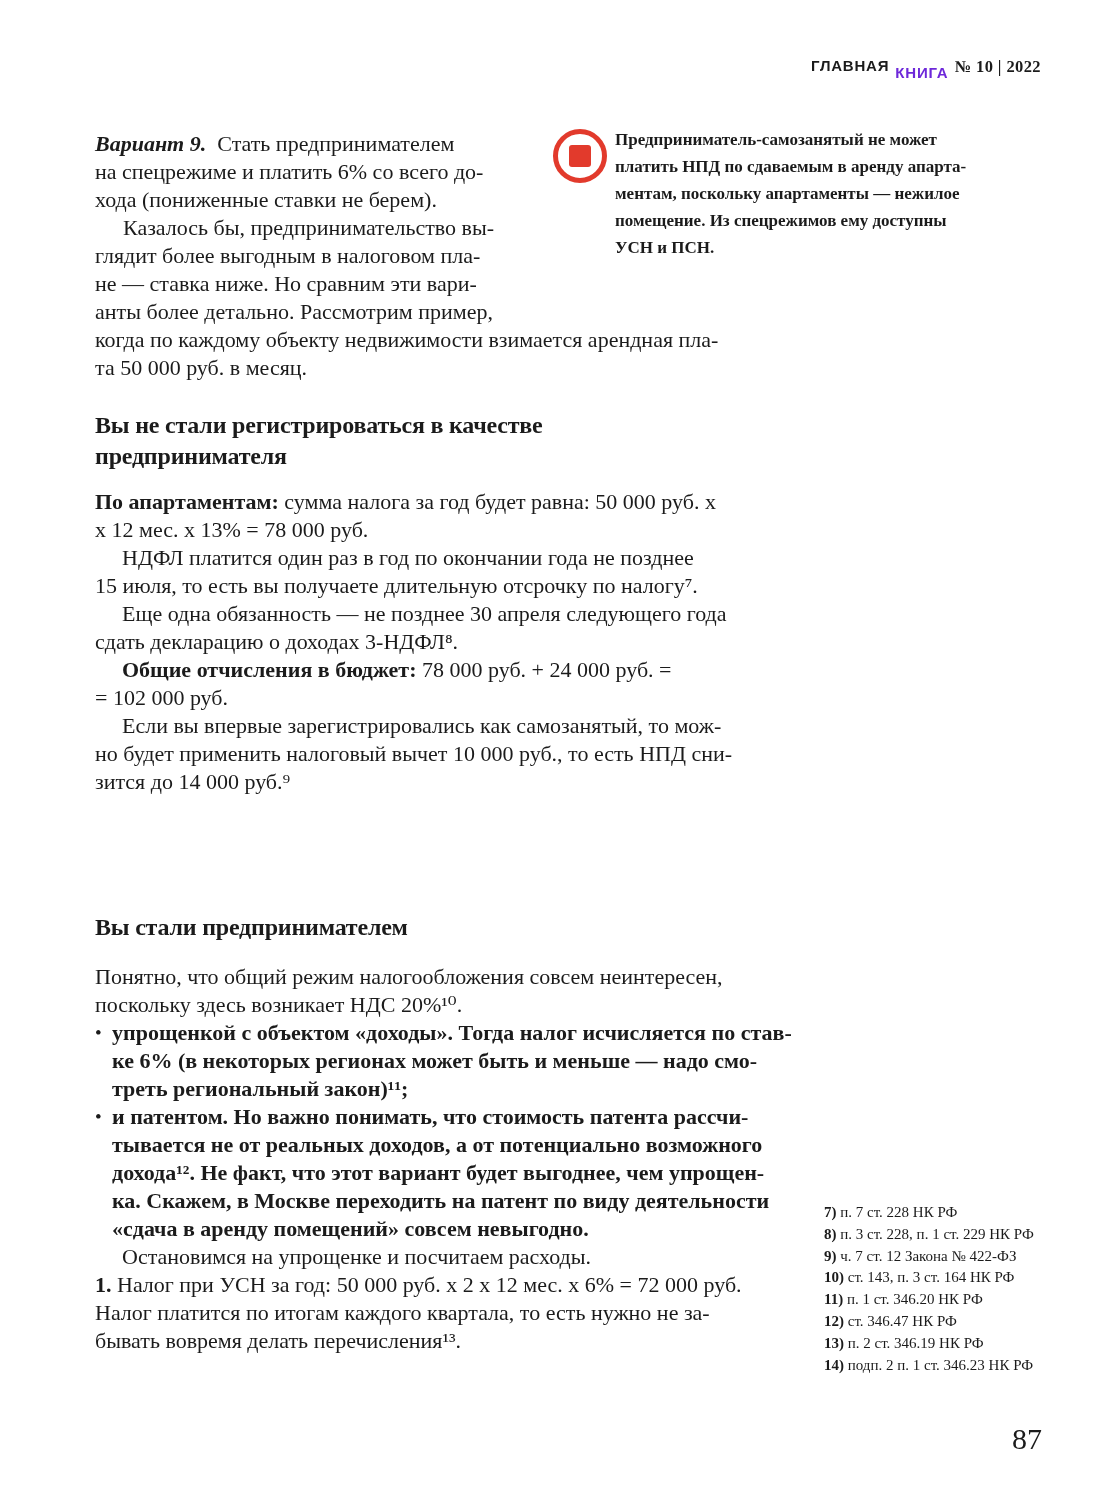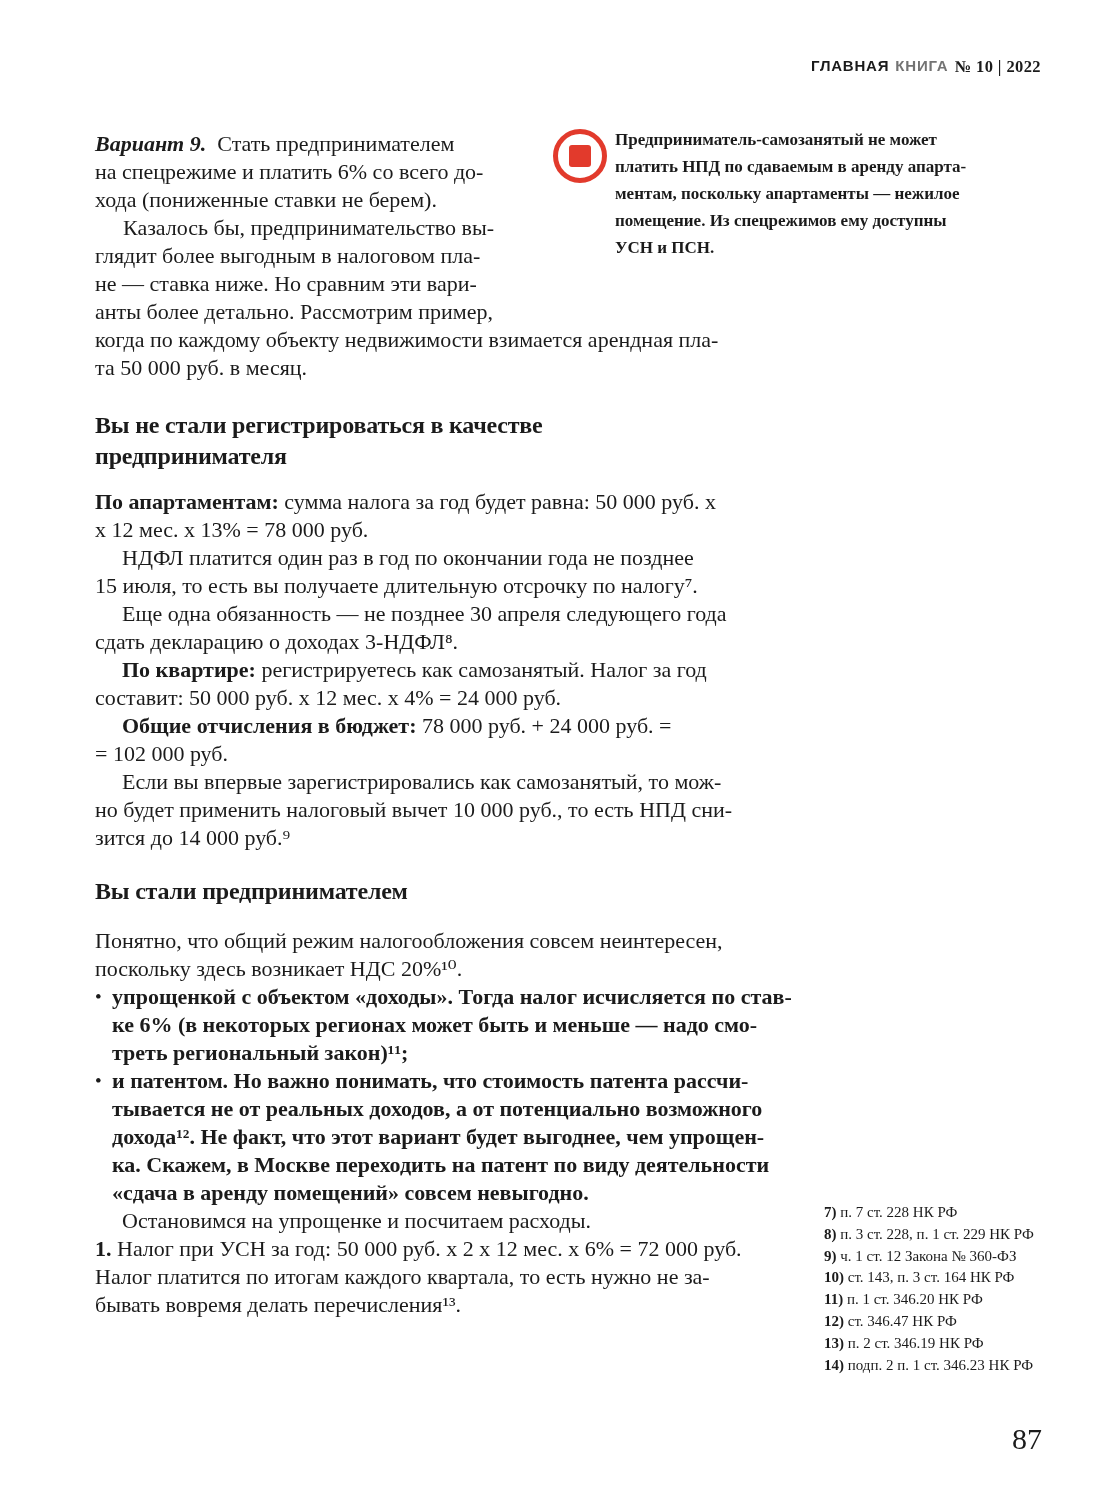--- a/index.html
+++ b/index.html
@@ -9,21 +9,21 @@
     font-family:"Liberation Serif","DejaVu Serif",serif;
   }
 
   
   .masthead{
     position:absolute;top:57px;right:63px;
     font-family:"Liberation Sans","DejaVu Sans",sans-serif;
     font-weight:bold;font-size:15px;letter-spacing:.8px;color:#1b1b1b;
     display:flex;align-items:flex-start;gap:6px;white-space:nowrap;
   }
-  .brand-purple{color:#737373;}
+  .brand-purple{color:#6d28d9;margin-top:7px;}
   .issue{
     font-family:"Liberation Serif","DejaVu Serif",serif;
     font-size:16.5px;letter-spacing:.4px;
   }
 
   
   .intro{
     position:absolute;left:95px;top:130px;width:700px;
     font-size:23px;line-height:30px;
   }
@@ -44,21 +44,21 @@
   .att-text{font-weight:bold;font-size:17px;line-height:27px;white-space:pre;}
 
   
   .text-section{position:absolute;left:95px;width:705px;}
   .sec-0{top:410px;}
   .sec-1{top:876px;}
   .sec-heading{
     font-size:24px;line-height:31px;font-weight:bold;letter-spacing:-.2px;
     margin:0 0 16px;white-space:pre;
   }
-  .sec-1 .sec-heading{margin-bottom:20px;}
+  .sec-1 .sec-heading{margin-bottom:20px;margin-top:36px;}
   .para{font-size:22px;line-height:28px;margin:0;white-space:pre;}
   .para.indent{text-indent:27px;}
   .lead{font-weight:bold;font-style:normal;}
   .bullet{display:flex;font-size:22px;line-height:28px;}
   .bullet .marker{flex:none;width:17px;font-size:19px;}
   .bullet .btext{white-space:pre;font-weight:bold;}
 
   
   .footnotes{
     position:absolute;left:824px;top:1202px;width:240px;
@@ -111,22 +111,20 @@
 
   <section class="text-section sec-0" id="sec0">
       <h2 class="sec-heading">Вы не стали регистрироваться в качестве
 предпринимателя</h2>
       <p class="para"><b class="lead">По апартаментам:</b><span class="ptext"> сумма налога за год будет равна: 50 000 руб. х
 х 12 мес. х 13% = 78 000 руб.</span></p>
       <p class="para indent"><span class="ptext">НДФЛ платится один раз в год по окончании года не позднее
 15 июля, то есть вы получаете длительную отсрочку по налогу⁷.</span></p>
       <p class="para indent"><span class="ptext">Еще одна обязанность — не позднее 30 апреля следующего года
 сдать декларацию о доходах 3-НДФЛ⁸.</span></p>
-      <p class="para indent"><b class="lead">По квартире:</b><span class="ptext"> регистрируетесь как самозанятый. Налог за год
-составит: 50 000 руб. х 12 мес. х 4% = 24 000 руб.</span></p>
       <p class="para indent"><b class="lead">Общие отчисления в бюджет:</b><span class="ptext"> 78 000 руб. + 24 000 руб. =
 = 102 000 руб.</span></p>
       <p class="para indent"><span class="ptext">Если вы впервые зарегистрировались как самозанятый, то мож-
 но будет применить налоговый вычет 10 000 руб., то есть НПД сни-
 зится до 14 000 руб.⁹</span></p>
     </section>
   <section class="text-section sec-1" id="sec1">
       <h2 class="sec-heading">Вы стали предпринимателем</h2>
       <p class="para"><span class="ptext">Понятно, что общий режим налогообложения совсем неинтересен,
 поскольку здесь возникает НДС 20%¹⁰.</span></p>
@@ -146,21 +144,21 @@
       </div>
       <p class="para indent"><span class="ptext">Остановимся на упрощенке и посчитаем расходы.</span></p>
       <p class="para"><b class="lead">1.</b><span class="ptext"> Налог при УСН за год: 50 000 руб. х 2 х 12 мес. х 6% = 72 000 руб.
 Налог платится по итогам каждого квартала, то есть нужно не за-
 бывать вовремя делать перечисления¹³.</span></p>
     </section>
 
   <aside class="footnotes" id="footnotes">
       <div class="footnote"><b class="fn-num">7) </b><span class="fn-text">п. 7 ст. 228 НК РФ</span></div>
       <div class="footnote"><b class="fn-num">8) </b><span class="fn-text">п. 3 ст. 228, п. 1 ст. 229 НК РФ</span></div>
-      <div class="footnote"><b class="fn-num">9) </b><span class="fn-text">ч. 1 ст. 12 Закона № 360-ФЗ</span></div>
+      <div class="footnote"><b class="fn-num">9) </b><span class="fn-text">ч. 7 ст. 12 Закона № 422-ФЗ</span></div>
       <div class="footnote"><b class="fn-num">10) </b><span class="fn-text">ст. 143, п. 3 ст. 164 НК РФ</span></div>
       <div class="footnote"><b class="fn-num">11) </b><span class="fn-text">п. 1 ст. 346.20 НК РФ</span></div>
       <div class="footnote"><b class="fn-num">12) </b><span class="fn-text">ст. 346.47 НК РФ</span></div>
       <div class="footnote"><b class="fn-num">13) </b><span class="fn-text">п. 2 ст. 346.19 НК РФ</span></div>
       <div class="footnote"><b class="fn-num">14) </b><span class="fn-text">подп. 2 п. 1 ст. 346.23 НК РФ</span></div>
     </aside>
 
   <div class="page-number">87</div>
 
 </div>

